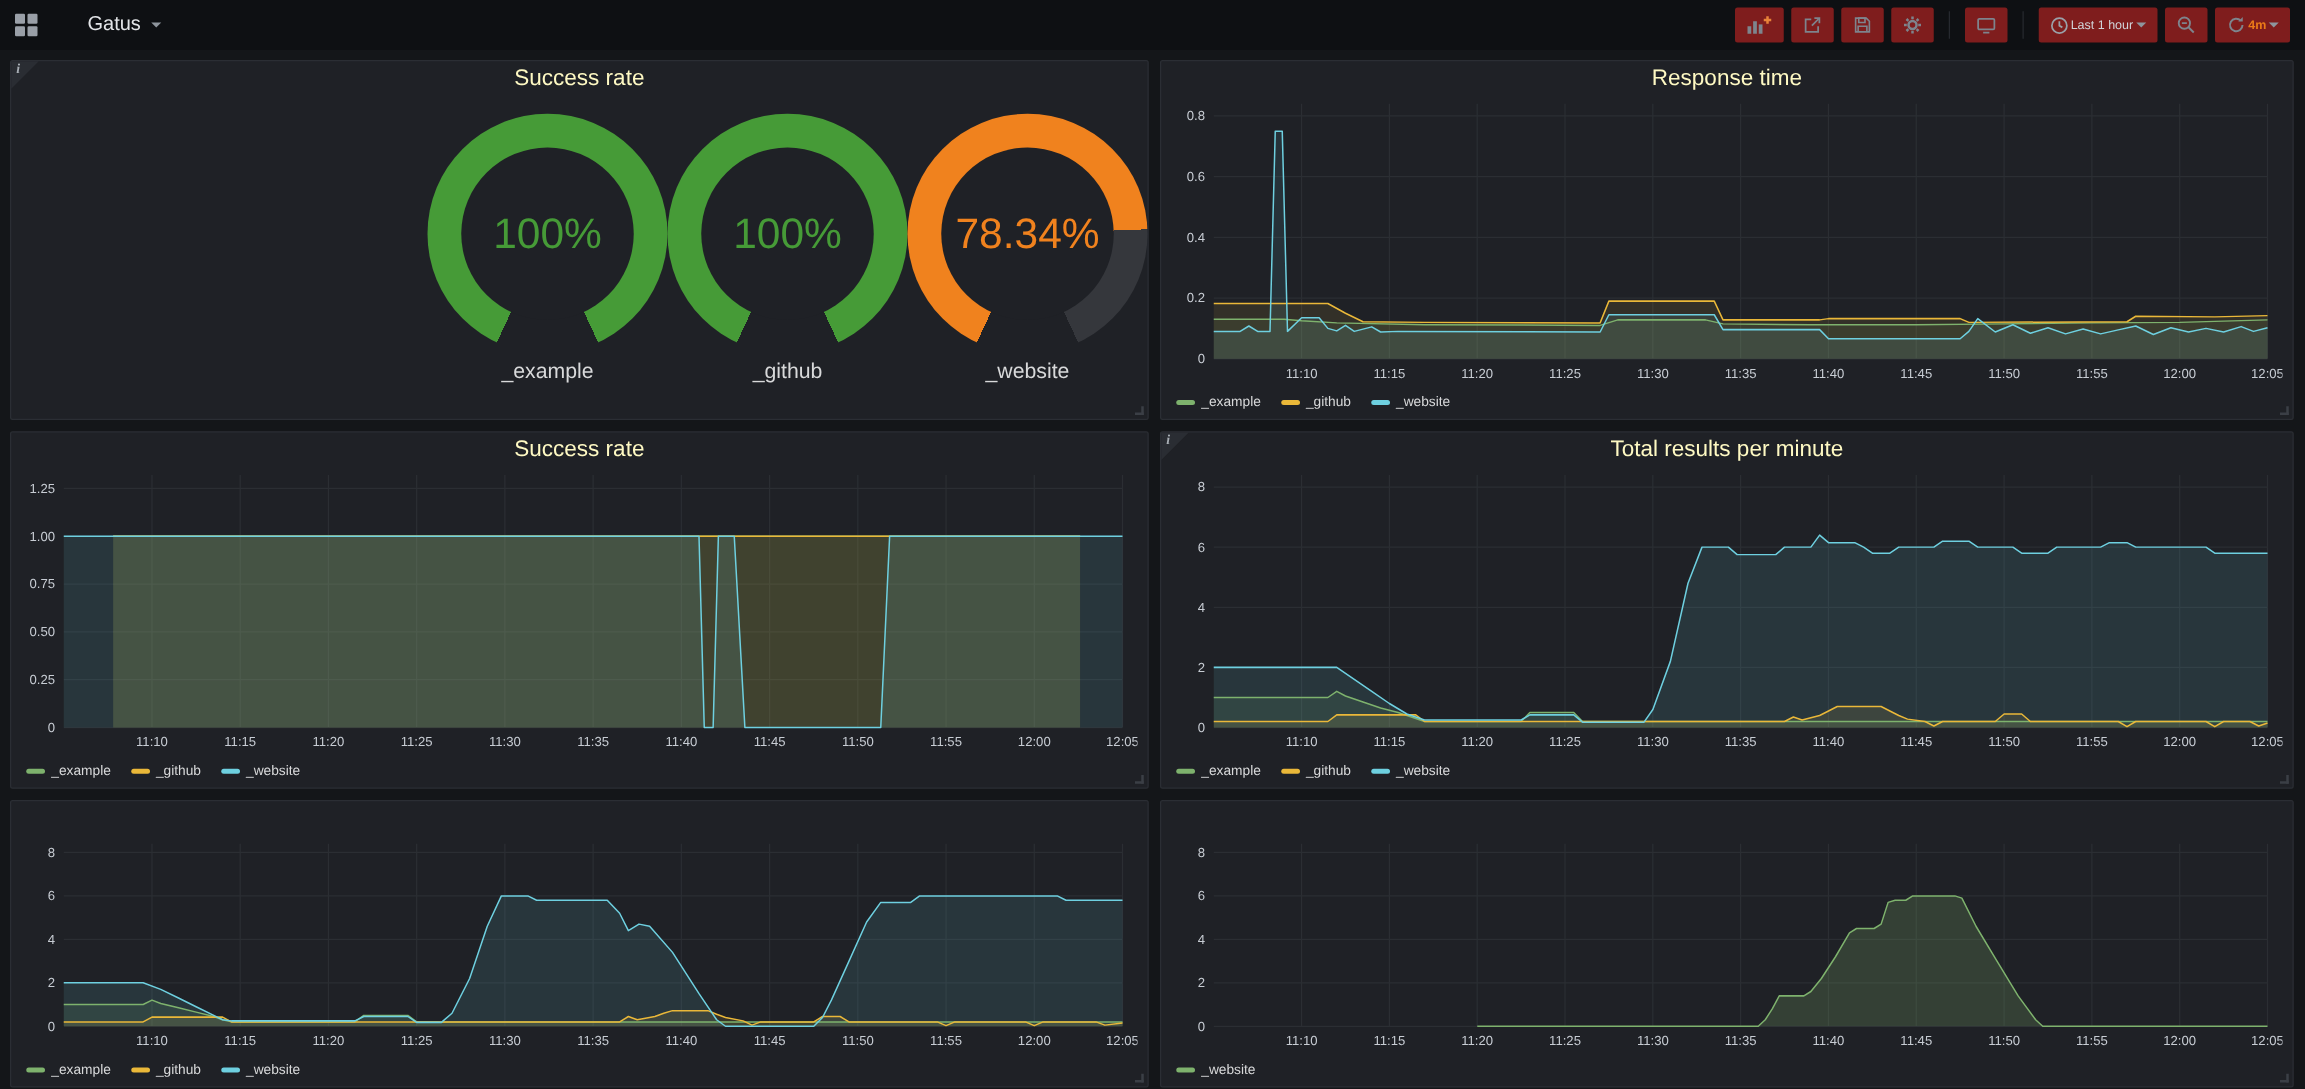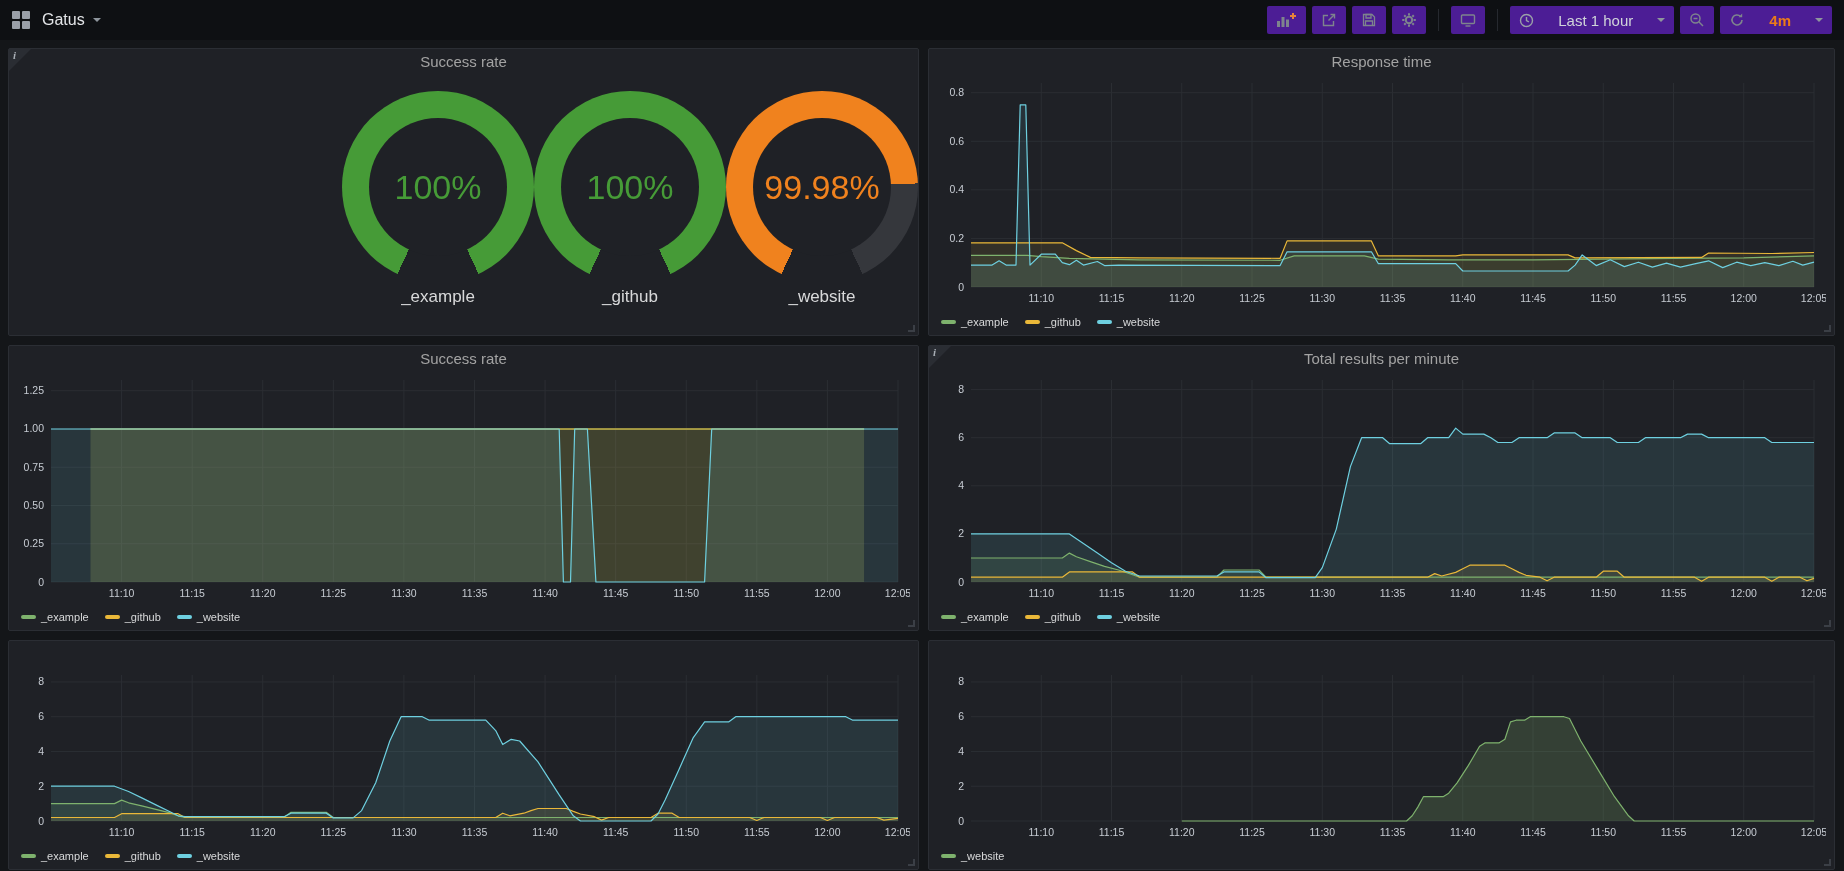--- a/index.html
+++ b/index.html
@@ -7,37 +7,37 @@
     font-family:"Liberation Sans", sans-serif; }
 
   
   .navbar { height:40px; background:#0e1013; display:flex; align-items:center;
     justify-content:space-between; padding:0 12px; }
   .nav-left { display:flex; align-items:center; gap:12px; }
   .grid-icon { display:grid; grid-template-columns:8px 8px; grid-template-rows:8px 8px;
     gap:2px; cursor:pointer; }
   .grid-icon i { background:#9aa0a8; border-radius:1px; }
   .dash-title { color:#e3e5e8; font-size:16px; font-weight:500; cursor:pointer;
-    display:flex; align-items:center; gap:8px; }
+    display:flex; align-items:center; gap:8px;margin-left:28px; }
   .caret { width:0; height:0; border-left:4px solid transparent; border-right:4px solid transparent;
     border-top:4px solid #8e959d; display:inline-block; }
   .nav-right { display:flex; align-items:center; }
-  .nav-btn { height:28px; min-width:30px; background:#4c1d95; border:none; border-radius:2px;
-    margin-left:6px; display:flex; align-items:center; justify-content:center; gap:24px;
-    padding:0 9px; cursor:pointer; color:#d0d4d9; font-size:15px; font-family:inherit; }
+  .nav-btn { height:28px; min-width:30px; background:#7f1d1d; border:none; border-radius:2px;
+    margin-left:6px; display:flex; align-items:center; justify-content:center; gap:2px;
+    padding:0 9px; cursor:pointer; color:#d0d4d9; font-size:10px; font-family:inherit; }
   .nav-btn svg { display:block; }
   .nav-divider { width:1px; height:22px; background:#26292f; margin-left:12px; margin-right:6px; }
   .accent { font-weight:700; }
 
   
   .dash { display:grid; grid-template-columns:911px 907px; grid-template-rows:288px 286px 230px;
     gap:9px; padding:8px; }
   .panel { position:relative; background:#1f2126; border:1px solid #2b2e34; border-radius:2px; }
-  .panel-title { height:26px; line-height:26px; text-align:center; color:#a3a3a3;
-    font-size:15px; font-weight:500; cursor:pointer; }
+  .panel-title { height:26px; line-height:26px; text-align:center; color:#fef9c3;
+    font-size:18px; font-weight:500; cursor:pointer; }
   .info-corner { position:absolute; top:0; left:0; width:0; height:0;
     border-top:22px solid #2a2d33; border-right:22px solid transparent; cursor:pointer; }
   .info-corner span { position:absolute; top:-22px; left:4px; color:#a8aeb5;
     font:italic bold 11px "Liberation Serif", serif; }
   .rz { position:absolute; right:3px; bottom:3px; width:7px; height:7px;
     border-right:2px solid #3b3f46; border-bottom:2px solid #3b3f46; cursor:nwse-resize; }
 
   
   .gauge-row { display:flex; justify-content:flex-end; align-items:flex-start; padding-top:16px; }
   .gauge-block { display:flex; flex-direction:column; align-items:center; }
@@ -153,21 +153,21 @@
       <div class="gauge-block">
         <div class="gauge" style="background: conic-gradient(from 205deg, rgb(70, 155, 55) 0deg, rgb(70, 155, 55) 310deg, transparent 310deg, transparent 360deg);">
           <div class="gauge-hole"></div>
           <div class="gauge-value" style="color: rgb(70, 155, 55);">100%</div>
         </div>
         <div class="gauge-label">_github</div>
       </div>
       <div class="gauge-block">
         <div class="gauge" style="background: conic-gradient(from 205deg, rgb(240, 130, 30) 0deg, rgb(240, 130, 30) 242.85deg, rgb(53, 55, 60) 242.85deg, rgb(53, 55, 60) 310deg, transparent 310deg, transparent 360deg);">
           <div class="gauge-hole"></div>
-          <div class="gauge-value" style="color: rgb(240, 130, 30);">99.98%</div>
+          <div class="gauge-value" style="color: rgb(240, 130, 30);">78.34%</div>
         </div>
         <div class="gauge-label">_website</div>
       </div>
     </div>
     <div class="rz"></div>
   </div>
 
   <div class="panel">
     <div class="panel-title">Response time</div>
     <div class="chart"><svg width="889" height="230">

